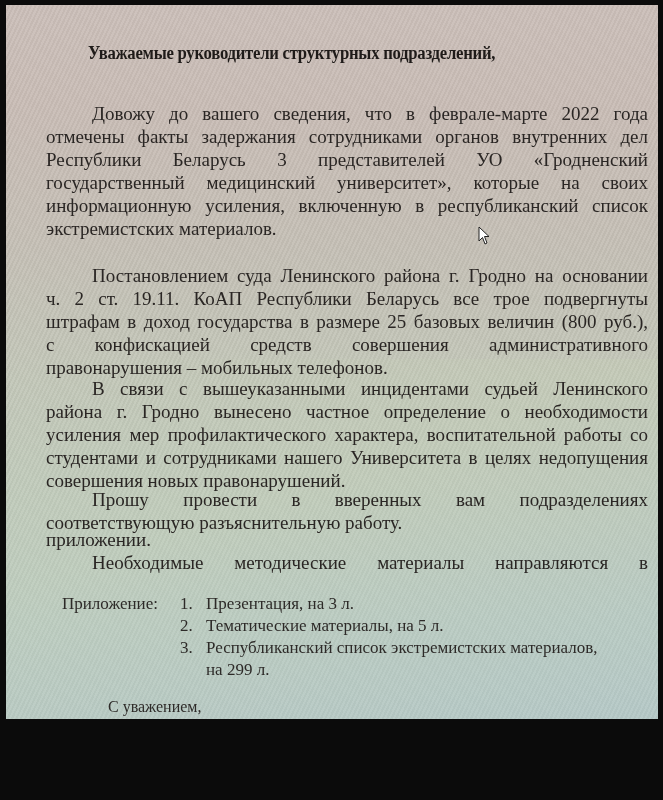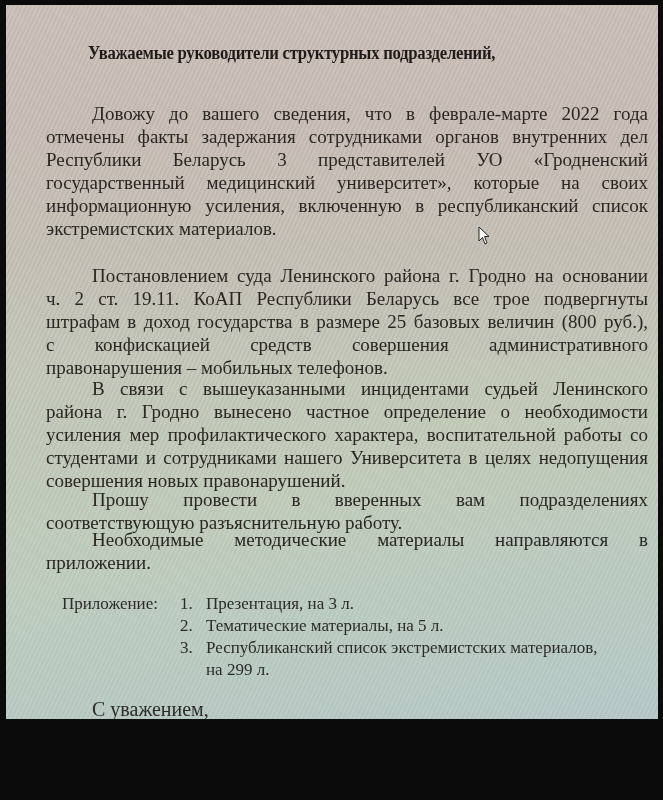--- a/index.html
+++ b/index.html
@@ -127,23 +127,23 @@
       position: absolute;
       left: 0;
       top: 0;
     }
     .att-cont {
       padding-left: 26px;
       white-space: nowrap;
     }
     .closing {
       position: absolute;
-      left: 86px;
+      left: 102px;
       top: 693px;
-      font-size: 20px;
+      font-size: 16px;
       color: #2e2b29;
       white-space: nowrap;
     }
     .position {
       position: absolute;
       left: 61px;
       top: 721px;
       font-size: 18px;
       line-height: 18px;
       color: #34312f;
@@ -206,22 +206,22 @@
       <span class="line">студентами и сотрудниками нашего Университета в целях недопущения</span>
       <span class="line last">совершения новых правонарушений.</span>
     </div>
 
     <div class="para p4">
       <span class="line indent">Прошу провести в вверенных вам подразделениях</span>
       <span class="line last">соответствующую разъяснительную работу.</span>
     </div>
 
     <div class="para p5">
+      <span class="line last">приложении.</span>
       <span class="line indent">Необходимые методические материалы направляются в</span>
-      <span class="line last">приложении.</span>
     </div>
 
     <div class="attachments">
       <div class="att-label">Приложение:</div>
       <div class="att-list">
         <div class="att-item">
           <span class="att-num">1.</span>
           <span>Презентация, на 3 л.</span>
         </div>
         <div class="att-item">

